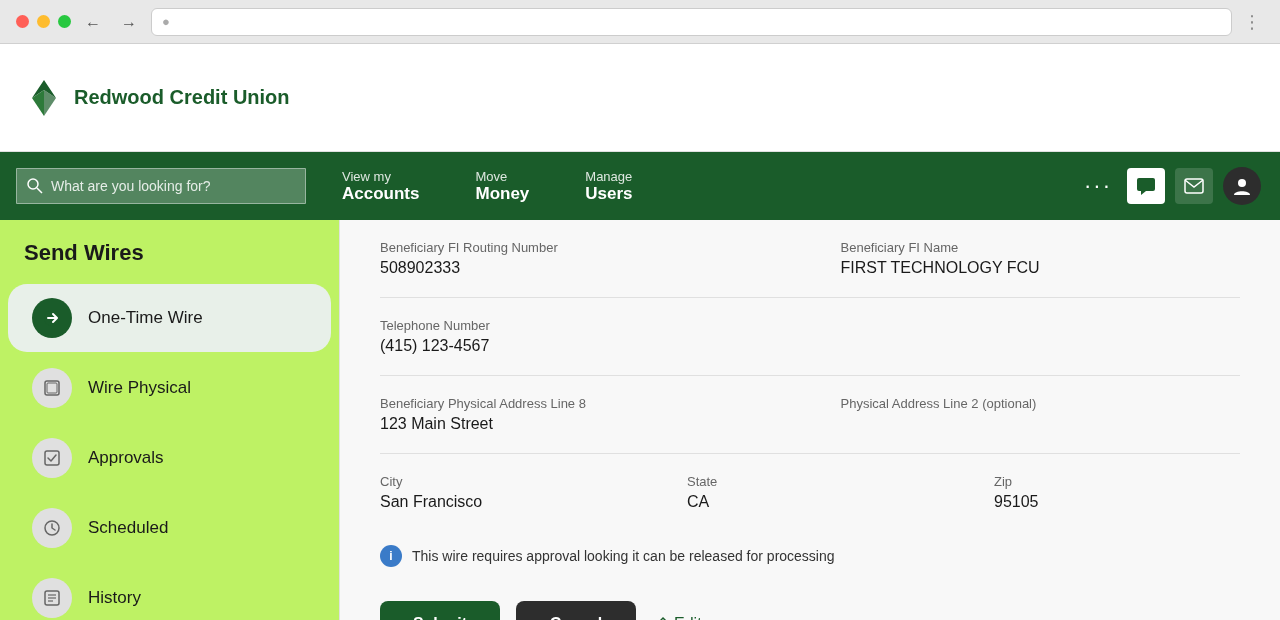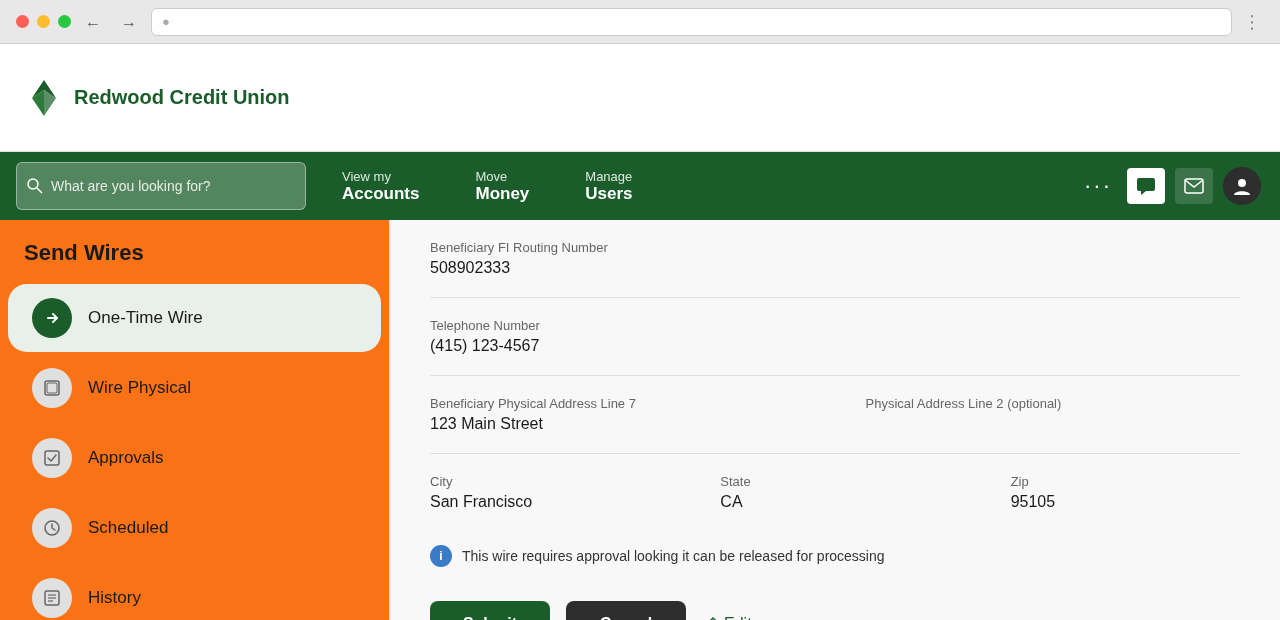--- a/index.html
+++ b/index.html
@@ -47,22 +47,22 @@
       align-items: center;
       padding: 0 0 0 0;
     }
     .search-container {
       padding: 0 16px;
       flex-shrink: 0;
     }
     .search-box {
       background: rgba(255,255,255,0.25);
       border: 1px solid rgba(255,255,255,0.4);
-      border-radius: 6px;
-      height: 48px;
+      border-radius: 1px;
+      height: 36px;
       width: 290px;
       display: flex;
       align-items: center;
       padding: 0 10px;
       gap: 8px;
       color: white;
     }
     .search-box-text { font-size: 14px; color: rgba(255,255,255,0.85); }
     .nav-items { display: flex; align-items: center; gap: 16px; flex: 1; }
     .nav-item {
@@ -115,22 +115,22 @@
 
     
     .main-layout {
       display: flex;
       height: calc(620px - 44px - 108px - 68px);
       
     }
 
     
     .sidebar {
-      width: 390px;
-      background: #f97316;
+      width: 340px;
+      background: #bef264;
       flex-shrink: 0;
       padding: 0;
       border-right: 1px solid #e0e0e0;
     }
     .sidebar-title {
       font-size: 22px;
       font-weight: 700;
       color: #1a1a1a;
       padding: 20px 24px 16px;
     }
@@ -385,36 +385,40 @@
     </div>
   </div>
 
   <div class="content-area">
 
     <div class="field-row">
       <div class="field-group">
         <div class="field-label">Beneficiary FI Routing Number</div>
         <div class="field-value">508902333</div>
       </div>
+      <div class="field-group">
+        <div class="field-label">Beneficiary FI Name</div>
+        <div class="field-value">FIRST TECHNOLOGY FCU</div>
+      </div>
     </div>
 
     <div class="divider"></div>
 
     <div class="field-row">
       <div class="field-group">
         <div class="field-label">Telephone Number</div>
         <div class="field-value">(415) 123-4567</div>
       </div>
     </div>
 
     <div class="divider"></div>
 
     <div class="field-row">
       <div class="field-group">
-        <div class="field-label">Beneficiary Physical Address Line 7</div>
+        <div class="field-label">Beneficiary Physical Address Line 8</div>
         <div class="field-value">123 Main Street</div>
       </div>
       <div class="field-group">
         <div class="field-label">Physical Address Line 2 (optional)</div>
         <div class="field-value"></div>
       </div>
     </div>
 
     <div class="divider"></div>
 

